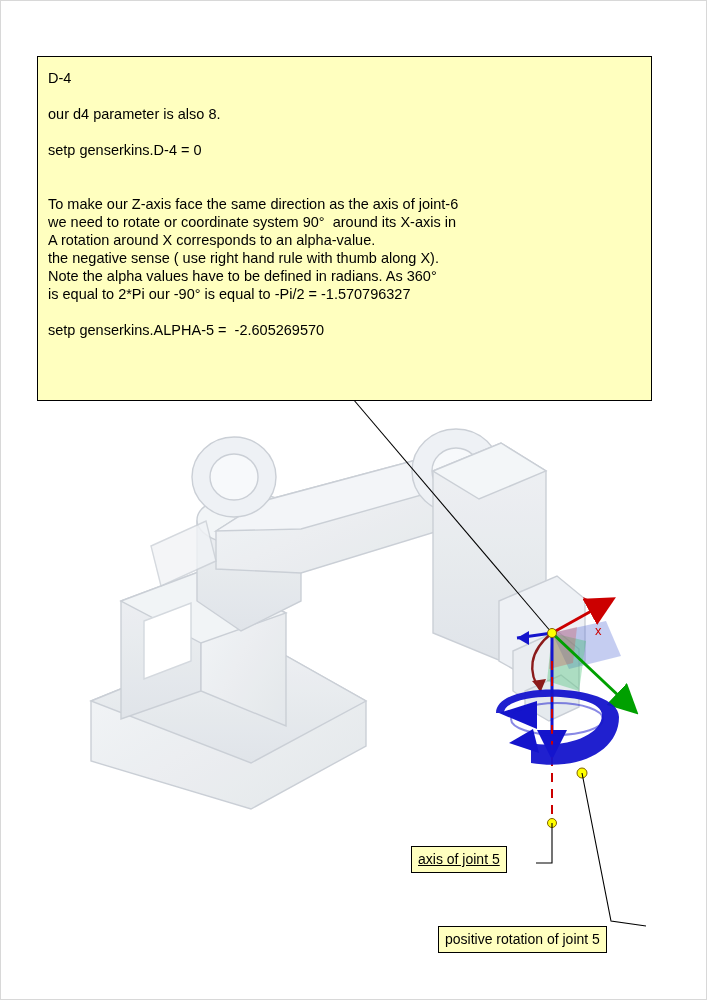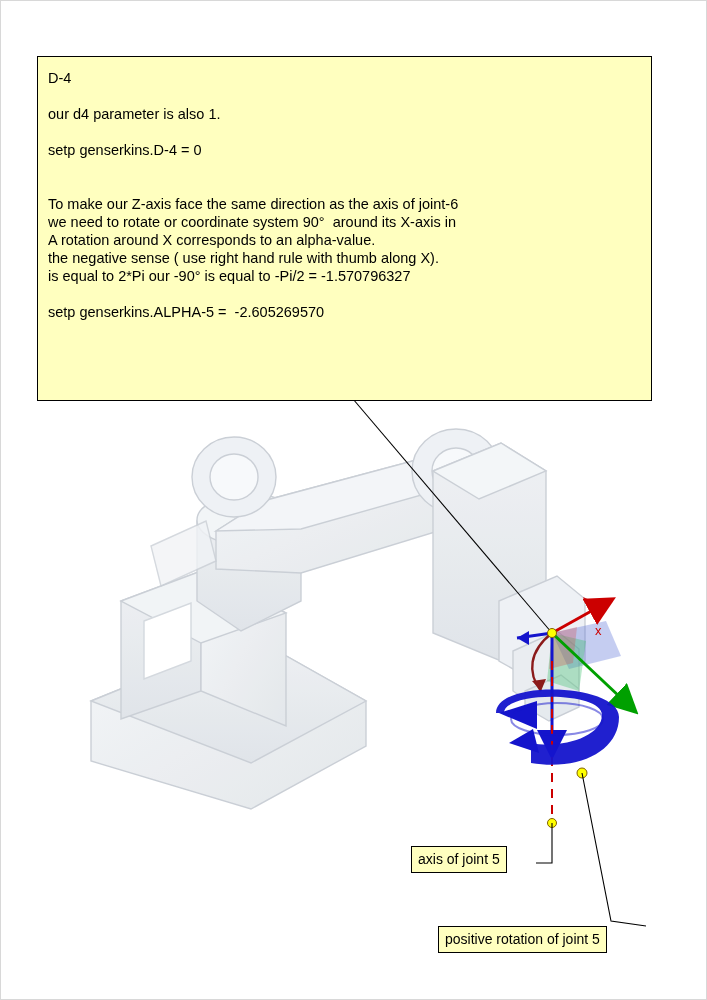--- a/index.html
+++ b/index.html
@@ -49,20 +49,21 @@
     border: 1px solid #000000;
     box-sizing: border-box;
     font-size: 14px;
     color: #000000;
     padding: 4px 6px 5px 6px;
     white-space: nowrap;
   }
   #callout-axis5 {
     left: 410px;
     top: 845px;
+    text-decoration: underline;
   }
   #callout-rotation5 {
     left: 437px;
     top: 925px;
   }
 
   
   #art {
     position: absolute;
     left: 0;
@@ -174,29 +175,30 @@
       <circle cx="581" cy="772" r="5" fill="#ffff00" stroke="#806000" stroke-width="1"></circle>
     </g>
 
     <polyline points="551,822 551,862 535,862" fill="none" stroke="#000000" stroke-width="1.1"></polyline>
     <polyline points="581,772 610,920 645,925" fill="none" stroke="#000000" stroke-width="1.1"></polyline>
   </svg>
 
   <div id="note-box">
     <div class="note-line">D-4</div>
     <div class="note-gap"></div>
-    <div class="note-line">our d4 parameter is also 1.</div>
+    <div class="note-line">our d4 parameter is also 8.</div>
     <div class="note-gap"></div>
     <div class="note-line">setp genserkins.D-4 = 0</div>
     <div class="note-gap"></div>
     <div class="note-gap"></div>
     <div class="note-line">To make our Z-axis face the same direction as the axis of joint-6</div>
     <div class="note-line">we need to rotate or coordinate system 90°  around its X-axis in</div>
     <div class="note-line">A rotation around X corresponds to an alpha-value.</div>
     <div class="note-line">the negative sense ( use right hand rule with thumb along X).</div>
+    <div class="note-line">Note the alpha values have to be defined in radians. As 360°</div>
     <div class="note-line">is equal to 2*Pi our -90° is equal to -Pi/2 = -1.570796327</div>
     <div class="note-gap"></div>
     <div class="note-line">setp genserkins.ALPHA-5 =  -2.605269570</div>
   </div>
 
   <div id="callout-axis5" class="callout">axis of joint 5</div>
 
   <div id="callout-rotation5" class="callout">positive rotation of joint 5</div>
 
 </div>

